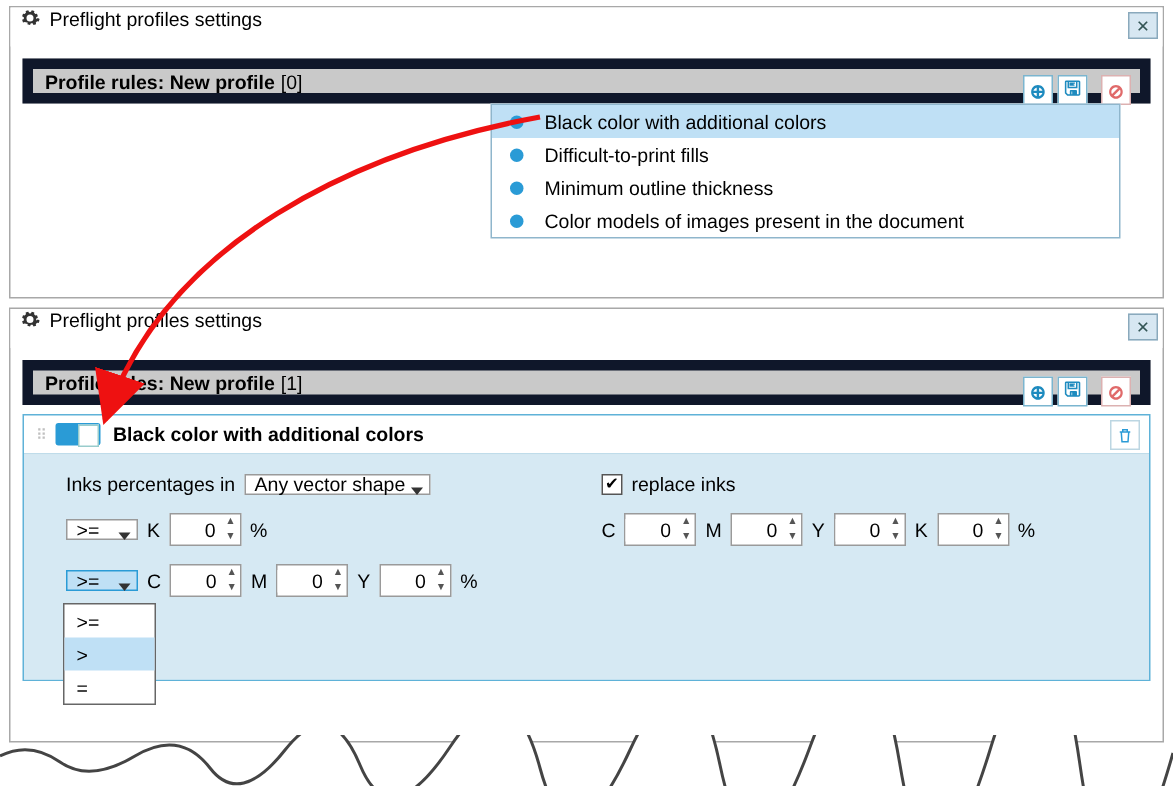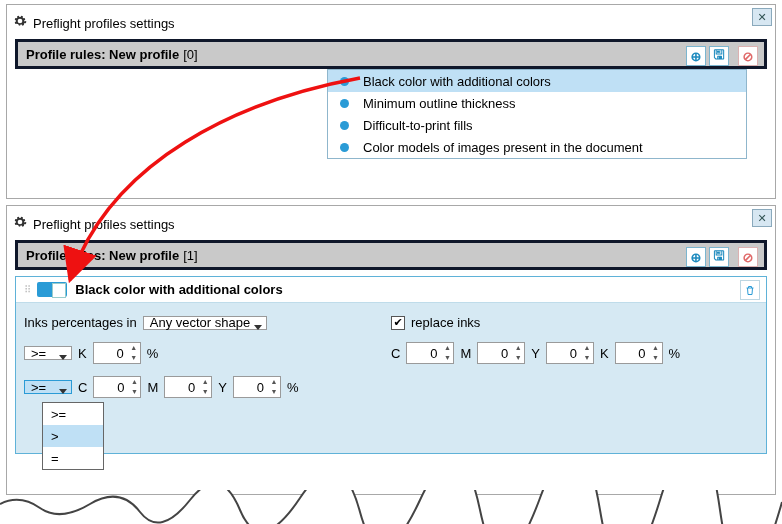--- a/index.html
+++ b/index.html
@@ -16,21 +16,21 @@
   }
   .window {
     border: 1px solid #a8a8a8;
     background: #fff;
     position: absolute;
   }
   .win1 { left: 6px; top: 4px; width: 770px; height: 195px; }
   .win2 { left: 6px; top: 205px; width: 770px; height: 290px; }
   .titlebar {
     display: flex;
-    align-items: flex-end;
+    align-items: flex-start;
     height: 26px;
     padding: 0 6px;
     background: #ffffff;
     position: relative;
   }
   .titlebar .gear { margin-right: 6px; }
   .title-txt { font-weight: 400; }
   .close-btn {
     position: absolute;
     right: 3px; top: 3px;
@@ -38,21 +38,21 @@
     border: 1px solid #8aa9bc;
     background: #d7e7f2;
     display: flex; align-items: center; justify-content: center;
     font-size: 11px; color: #355;
     cursor: pointer;
   }
   .panel-hdr {
     margin: 8px 8px 0 8px;
     height: 30px;
     background: #c9c9c9;
-    border: 3px solid #0f172a;
+    border: 7px solid #0f172a;
     display: flex;
     align-items: center;
     padding: 0 8px;
     font-weight: 700;
     position: relative;
   }
   .panel-hdr .count { font-weight: 400; margin-left: 4px;}
   .hdr-tools {
     position: absolute; right: 6px; top: 4px;
     display: flex; gap: 3px;
@@ -119,21 +119,21 @@
   .trash-btn {
     position: absolute; right: 6px; top: 3px;
     width: 20px; height: 20px;
     border: 1px solid #bcd6e2;
     display: flex; align-items: center; justify-content: center;
     color: #2a9bd6; cursor: pointer;
   }
   .rule-body {
     display: flex;
     background: #d6e9f3;
-    padding: 12px 16px 18px 8px;
+    padding: 12px 16px 18px 28px;
     gap: 8px;
     min-height: 150px;
   }
   .col-left { flex: 1; }
   .col-right { flex: 1; border-left: none;}
   .row { display: flex; align-items: center; gap: 6px; margin-bottom: 12px;}
   .selctrl {
     height: 14px; background: #fff; border: 1px solid #9a9a9a;
     padding: 0 16px 0 6px; display: inline-flex; align-items: center;
     position: relative; cursor: pointer; min-width: 50px;
@@ -209,25 +209,25 @@
     </div>
   </div>
 
   <div class="dropdown-list">
     <div class="dd-item hover">
         <span class="bullet"></span>
         <span>Black color with additional colors</span>
       </div>
     <div class="dd-item">
         <span class="bullet"></span>
-        <span>Minimum outline thickness</span>
+        <span>Difficult-to-print fills</span>
       </div>
     <div class="dd-item">
         <span class="bullet"></span>
-        <span>Difficult-to-print fills</span>
+        <span>Minimum outline thickness</span>
       </div>
     <div class="dd-item">
         <span class="bullet"></span>
         <span>Color models of images present in the document</span>
       </div>
   </div>
   <svg class="cursor-arrow" style="left:556px;top:80px" width="18" height="18" viewBox="0 0 20 20">
       <path fill="#fff" stroke="#000" stroke-width="1" d="M2 2l0 14 4-4 3 6 3-1-3-6 6 0z"></path>
     </svg>
 </div>

